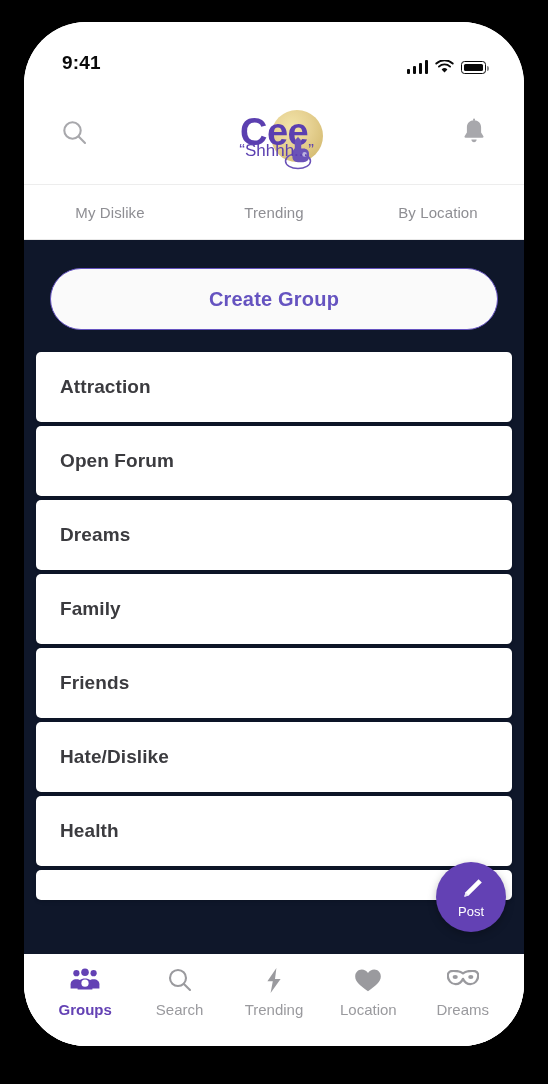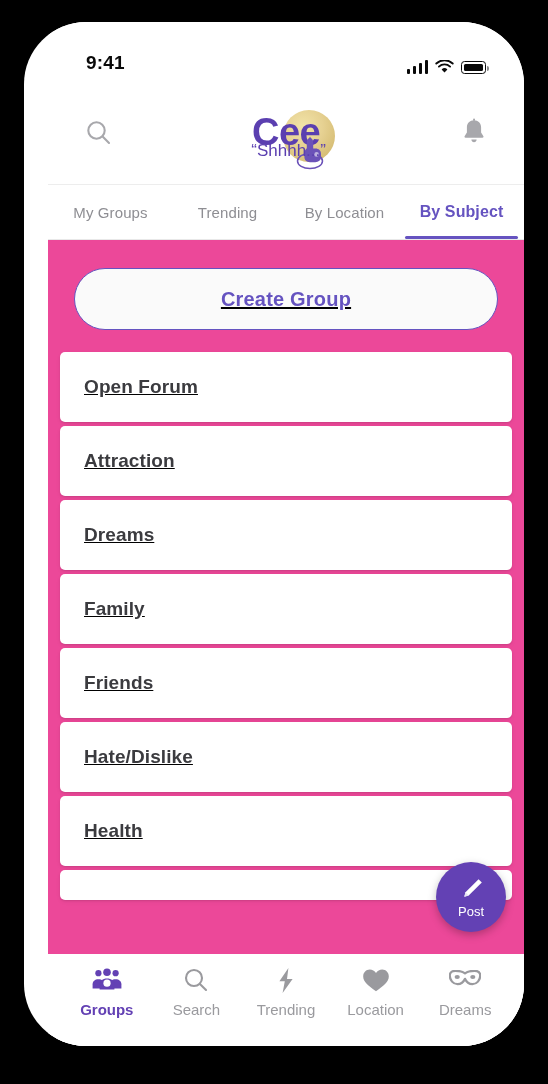--- a/index.html
+++ b/index.html
@@ -18,21 +18,21 @@
     background:#ffffff;
     border-radius:62px;
     box-shadow:0 14px 34px rgba(0,0,0,0.35);
     overflow:hidden;
   }
   .screen {
     position:absolute; left:0; top:0; right:0; bottom:0;
     border-radius:14px;
     background:#ffffff;
     overflow:hidden;
-    display:flex; flex-direction:column;margin-left:24px;
+    display:flex; flex-direction:column;
   }
 
   
   .statusbar {
     height:58px; flex:0 0 58px;
     display:flex; align-items:flex-end; justify-content:space-between;
     padding:0 38px 6px 38px;
   }
   .status-time { font-size:19px; font-weight:bold; color:#0a0a0a; letter-spacing:.2px; }
   .status-icons { display:flex; align-items:flex-end; gap:7px; }
@@ -91,23 +91,22 @@
   }
   .tab.active { color:#6553c0; font-weight:bold; font-size:16px; }
   .tab.active::after {
     content:""; position:absolute; left:2px; right:2px; bottom:0;
     height:3px; background:#6553c0; border-radius:2px;
   }
 
   
   .body {
     flex:1 1 auto; position:relative;
-    background:#ec4899; overflow:hidden;
+    background:#0f172a; overflow:hidden;
     padding:0 2px;
-    text-decoration:underline;
   }
   .create-wrap { padding:28px 24px 22px 24px; }
   .create-btn {
     width:100%; height:62px; border-radius:31px;
     border:1.6px solid #6553c0; background:#fafafa;
     color:#6553c0; font-size:20px; font-weight:bold;
     display:flex; align-items:center; justify-content:center;
     cursor:pointer; letter-spacing:.2px;
   }
   .list { padding:0 10px; }
@@ -200,46 +199,43 @@
           <svg width="26" height="28" viewBox="0 0 26 28">
             <path d="M13 2.2 c-4.2 0 -7.1 3 -7.1 7.1 v5.3 l-2.3 3.6 c-.4 .7 .1 1.5 .9 1.5 h17 c.8 0 1.3 -.8 .9 -1.5 l-2.3 -3.6 V9.3 c0 -4.1 -2.9 -7.1 -7.1 -7.1 Z" fill="#a8a8ac"></path>
             <path d="M10.4 21.4 h5.2 c0 1.7 -1.2 2.8 -2.6 2.8 s-2.6 -1.1 -2.6 -2.8 Z" fill="#a8a8ac"></path>
             <rect x="12.1" y="0.4" width="1.9" height="2.6" rx=".9" fill="#a8a8ac"></rect>
           </svg>
         </div>
       </div>
 
       <div class="tabs">
         <div class="tab">
-          <span>My Groups</span>
+          <span>My Dislike</span>
         </div>
         <div class="tab">
           <span>Trending</span>
         </div>
         <div class="tab">
           <span>By Location</span>
-        </div>
-        <div class="tab active">
-          <span>By Subject</span>
         </div>
       </div>
 
       <div class="body">
         <div class="create-wrap">
           <div class="create-btn">
             <span>Create Group</span>
           </div>
         </div>
 
         <div class="list">
           <div class="card">
+            <span class="card-label">Attraction</span>
+          </div>
+          <div class="card">
             <span class="card-label">Open Forum</span>
-          </div>
-          <div class="card">
-            <span class="card-label">Attraction</span>
           </div>
           <div class="card">
             <span class="card-label">Dreams</span>
           </div>
           <div class="card">
             <span class="card-label">Family</span>
           </div>
           <div class="card">
             <span class="card-label">Friends</span>
           </div>

